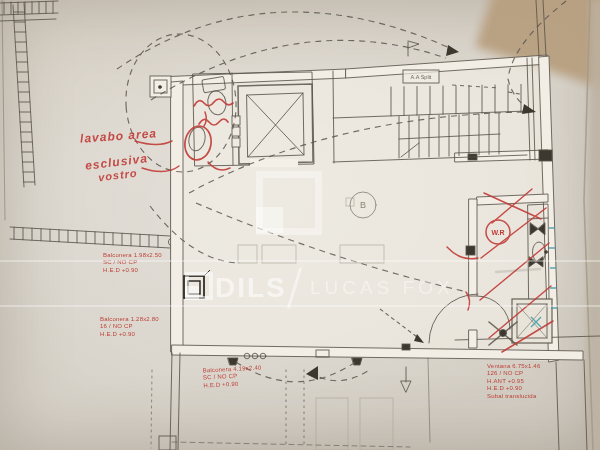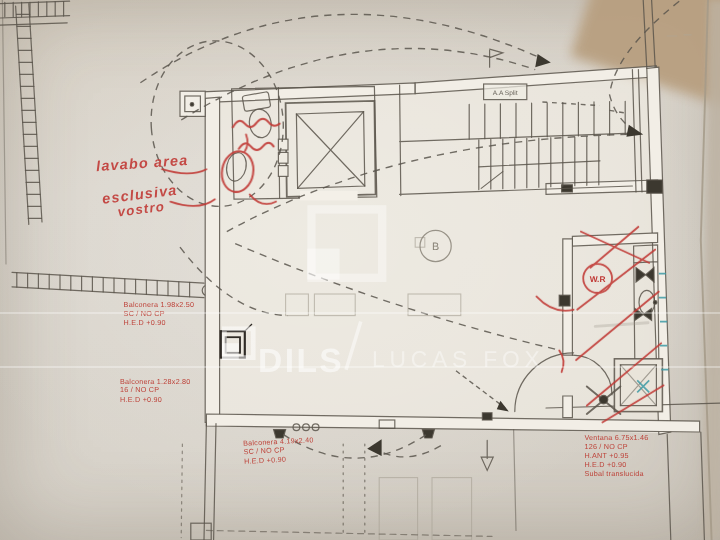--- a/index.html
+++ b/index.html
@@ -9,21 +9,21 @@
          background:
            radial-gradient(ellipse at 45% 45%, rgba(255,255,255,.28), rgba(255,255,255,0) 70%),
            linear-gradient(168deg,#d6cfc3 0%, #dad5cc 30%, #d8d3ca 70%, #cfc9bf 100%);
          box-shadow: inset 0 0 70px rgba(88,76,58,.28);}
   .corner-tan{position:absolute;right:-28px;top:-34px;width:140px;height:105px;
          background:#b89f80;transform:rotate(18deg);filter:blur(5px);opacity:.95;}
   .right-strip{position:absolute;right:-4px;top:0;width:16px;height:100%;
          background:#bdb2a2;transform:rotate(.6deg);filter:blur(3px);opacity:.8;}
   svg{position:absolute;left:0;top:0;}
   
-  .wm{position:absolute;color:#fff;pointer-events:none;margin-top:13px;}
+  .wm{position:absolute;color:#fff;pointer-events:none;}
   .wm-line{position:absolute;left:0;width:600px;height:1.5px;background:rgba(255,255,255,.32);}
   .wm-sq-big{position:absolute;left:256px;top:171px;width:52px;height:50px;
          border:7px solid rgba(255,255,255,.38);}
   .wm-sq-big-fill{position:absolute;left:256px;top:207px;width:27px;height:26px;
          background:rgba(255,255,255,.42);}
   .wm-sq-sm{position:absolute;left:185px;top:272px;width:20px;height:20px;
          border:4px solid rgba(255,255,255,.5);}
   .wm-sq-sm-fill{position:absolute;left:185px;top:286px;width:14px;height:14px;
          background:rgba(255,255,255,.55);}
   .wm-dils{left:215px;top:272px;font-size:28px;font-weight:bold;letter-spacing:2px;

